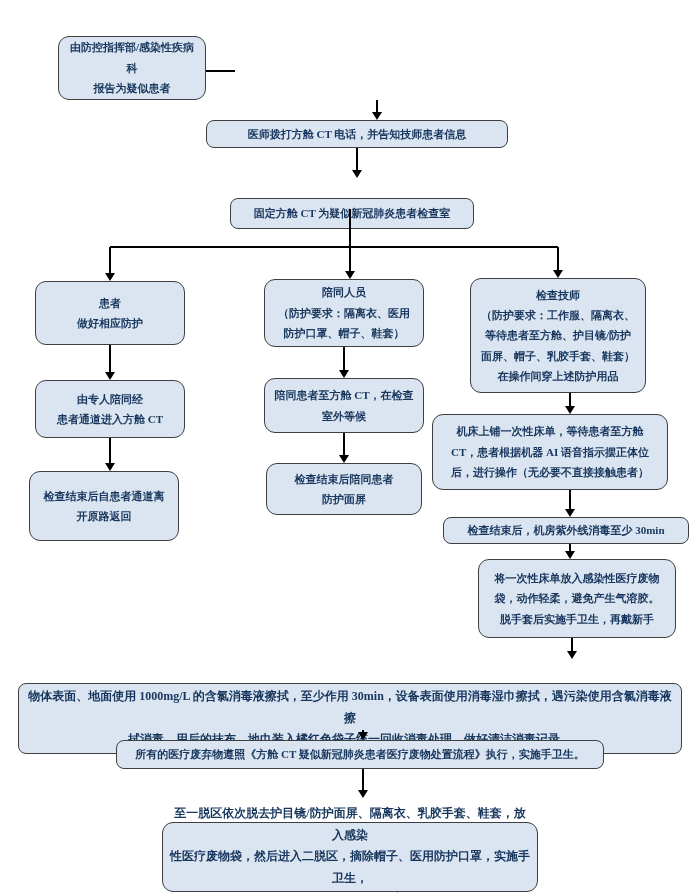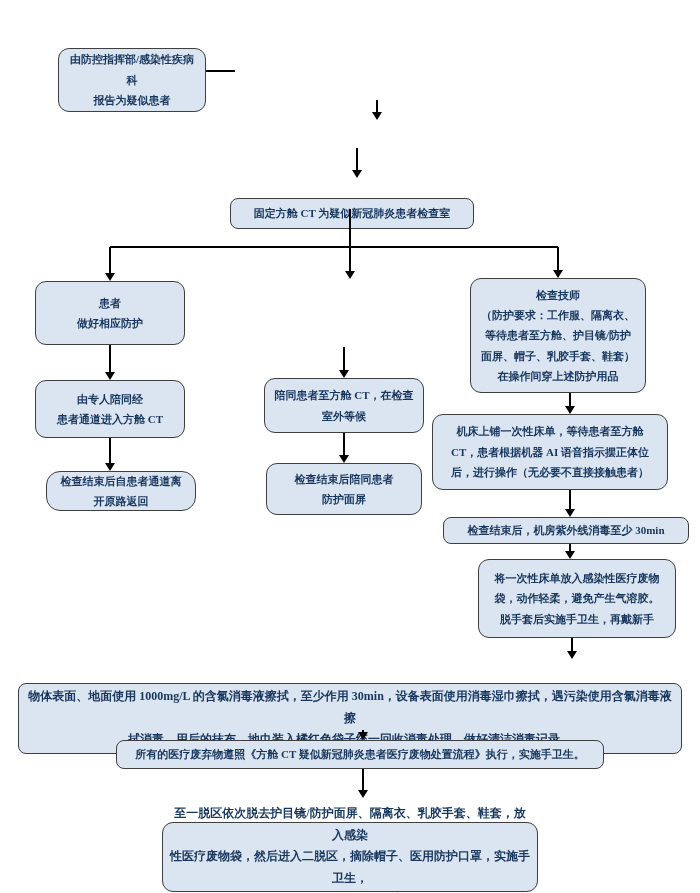--- a/index.html
+++ b/index.html
@@ -37,44 +37,48 @@
     border-left:5px solid transparent;
     border-right:5px solid transparent;
     border-top:8px solid var(--line-color,#000000);
   }
 </style>
 </head>
 <body>
 
 <div class="canvas">
 
-  <div class="box" style="left:58px;top:48px;width:148px;height:64px;">由防控指挥部/感染性疾病科
+  <div class="box" style="left:58px;top:36px;width:148px;height:64px;">由防控指挥部/感染性疾病科
 报告为疑似患者</div>
   <div class="hline" style="left:206px;top:70px;width:29px;"></div>
 
   <div class="varrow" style="left:376px;top:100px;height:12px;"></div>
+  <div class="box small-radius" style="left:206px;top:120px;width:302px;height:28px;">医师拨打方舱 CT 电话，并告知技师患者信息</div>
 
   <div class="varrow" style="left:356px;top:148px;height:22px;"></div>
   <div class="box small-radius" style="left:230px;top:178px;width:244px;height:31px;margin-top:20px;">固定方舱 CT 为疑似新冠肺炎患者检查室</div>
 
   <div class="vline" style="left:349px;top:209px;height:38px;"></div>
   <div class="hline" style="left:110px;top:246px;width:448px;"></div>
   <div class="varrow" style="left:109px;top:247px;height:26px;"></div>
   <div class="varrow" style="left:349px;top:247px;height:24px;"></div>
   <div class="varrow" style="left:557px;top:247px;height:23px;"></div>
 
   <div class="box" style="left:35px;top:281px;width:150px;height:64px;">患者
 做好相应防护</div>
   <div class="varrow" style="left:109px;top:345px;height:27px;"></div>
   <div class="box" style="left:35px;top:380px;width:150px;height:58px;">由专人陪同经
 患者通道进入方舱 CT</div>
   <div class="varrow" style="left:109px;top:438px;height:25px;"></div>
-  <div class="box" style="left:46px;top:471px;width:150px;height:40px;border-radius:14px;">检查结束后自患者通道离
+  <div class="box" style="left:29px;top:471px;width:150px;height:70px;">检查结束后自患者通道离
 开原路返回</div>
 
+  <div class="box" style="left:264px;top:279px;width:160px;height:68px;">陪同人员
+（防护要求：隔离衣、医用
+防护口罩、帽子、鞋套）</div>
   <div class="varrow" style="left:343px;top:347px;height:23px;"></div>
   <div class="box" style="left:264px;top:378px;width:160px;height:55px;">陪同患者至方舱 CT，在检查
 室外等候</div>
   <div class="varrow" style="left:343px;top:433px;height:22px;"></div>
   <div class="box" style="left:266px;top:463px;width:156px;height:52px;">检查结束后陪同患者
 防护面屏</div>
 
   <div class="box" style="left:470px;top:278px;width:176px;height:115px;">检查技师
 （防护要求：工作服、隔离衣、
 等待患者至方舱、护目镜/防护

